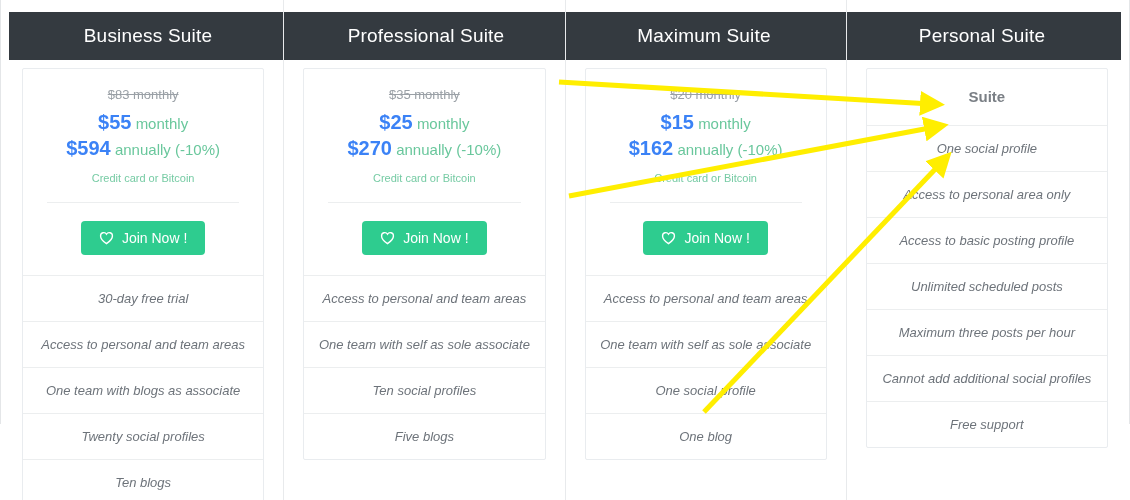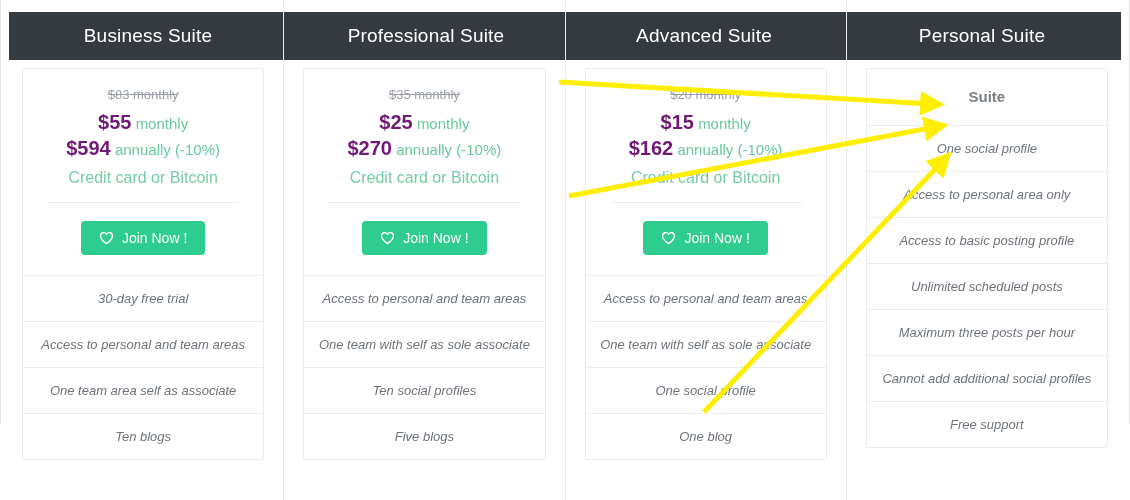--- a/index.html
+++ b/index.html
@@ -83,24 +83,24 @@
   }
   .price-row {
     font-size: 15px;
     color: #69c79c;
     line-height: 25px;
     white-space: nowrap;
   }
   .price-amount {
     font-size: 20px;
     font-weight: bold;
-    color: #701a75;
+    color: #3b82f6;
   }
   .price-note {
-    font-size: 16px;
+    font-size: 11px;
     color: #76cba4;
     margin-top: 8px;
     line-height: 16px;
   }
   .price-divider {
     height: 1px;
     background: #eceeef;
     margin: 16px 14px 0 14px;
   }
   .join-wrap { text-align: center; padding-top: 18px; }
@@ -159,21 +159,21 @@
 <div id="root">
 
   <div class="header-band">
     <div class="header-cell">
       <span>Business Suite</span>
     </div>
     <div class="header-cell">
       <span>Professional Suite</span>
     </div>
     <div class="header-cell">
-      <span>Advanced Suite</span>
+      <span>Maximum Suite</span>
     </div>
     <div class="header-cell">
       <span>Personal Suite</span>
     </div>
   </div>
 
   <div class="columns">
 
     <div class="column">
       <div class="card">
@@ -195,21 +195,22 @@
                 <svg viewBox="0 0 24 22" width="15" height="14" fill="none" stroke="#ffffff" stroke-width="2.2">
                   <path d="M12 20S2.5 13.6 2.5 7.6A5.1 5.1 0 0 1 12 5a5.1 5.1 0 0 1 9.5 2.6C21.5 13.6 12 20 12 20z"></path>
                 </svg>
               </span>
               <span>Join Now !</span>
             </button>
           </div>
         </div>
         <div class="feature">30-day free trial</div>
         <div class="feature">Access to personal and team areas</div>
-        <div class="feature">One team area self as associate</div>
+        <div class="feature">One team with blogs as associate</div>
+        <div class="feature">Twenty social profiles</div>
         <div class="feature">Ten blogs</div>
       </div>
     </div>
 
     <div class="column">
       <div class="card">
         <div class="price-block">
           <div class="price-old">$35 monthly</div>
           <div class="price-row">
             <span class="price-amount">$25</span>

